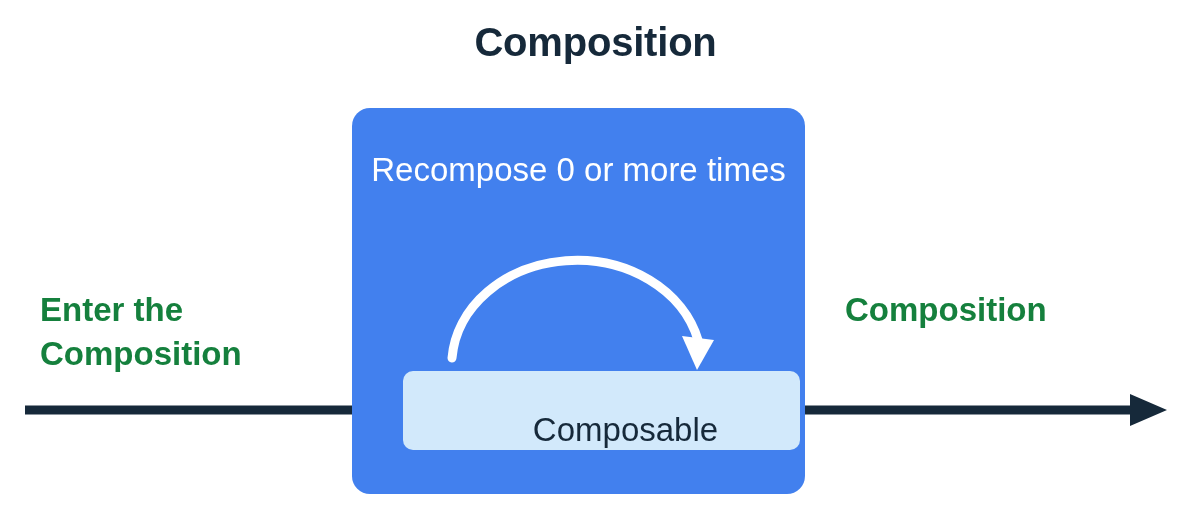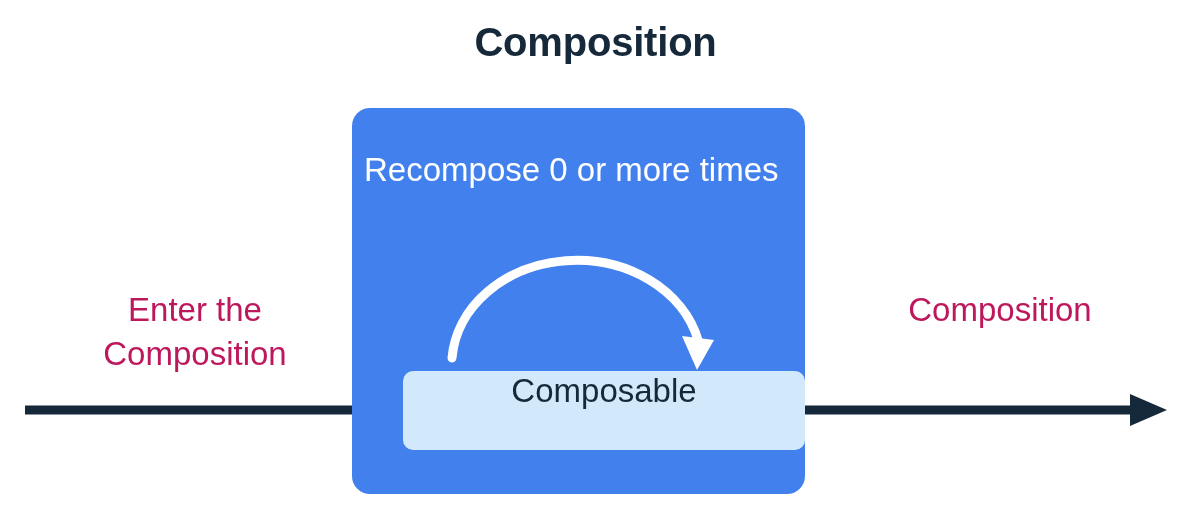--- a/index.html
+++ b/index.html
@@ -39,23 +39,24 @@
     left: 352px;
     top: 108px;
     width: 453px;
     height: 386px;
     background: #4280ee;
     border-radius: 18px;
   }
 
   .recompose-label {
     position: absolute;
-    left: 12px;
+    left: 0;
     top: 38px;
     width: 453px;
+    text-align: center;
     color: #ffffff;
     font-size: 33px;
     line-height: 48px;
     font-weight: normal;
   }
 
   
   .loop-arrow {
     position: absolute;
     left: 432px;
@@ -63,43 +64,44 @@
     width: 290px;
     height: 130px;
     pointer-events: none;
   }
 
   
   .composable-box {
     position: absolute;
     left: 403px;
     top: 371px;
-    width: 402px;
+    width: 349px;
     height: 79px;
     background: #d2e9fb;
     border-radius: 10px;
     display: flex;
-    align-items: flex-start;
+    align-items: flex-end;
     justify-content: center;
+    padding-left: 48px;
   }
   .composable-label {
     font-size: 33px;
     color: #16293a;
     line-height: 40px;
     font-weight: normal;
   }
 
   
   .side-label {
     position: absolute;
-    text-align: center;
-    color: #be185d;
+    text-align: left;
+    color: #15803d;
     font-size: 33px;
     line-height: 44px;
-    font-weight: normal;
+    font-weight: bold;
   }
   .side-label.left  { left: 40px;  top: 288px; width: 310px; }
   .side-label.right { left: 845px; top: 288px; width: 310px; }
 
   
   .flow-arrow {
     position: absolute;
     pointer-events: none;
   }
   .flow-arrow.enter { left: 20px;  top: 392px; width: 390px; height: 36px; }

